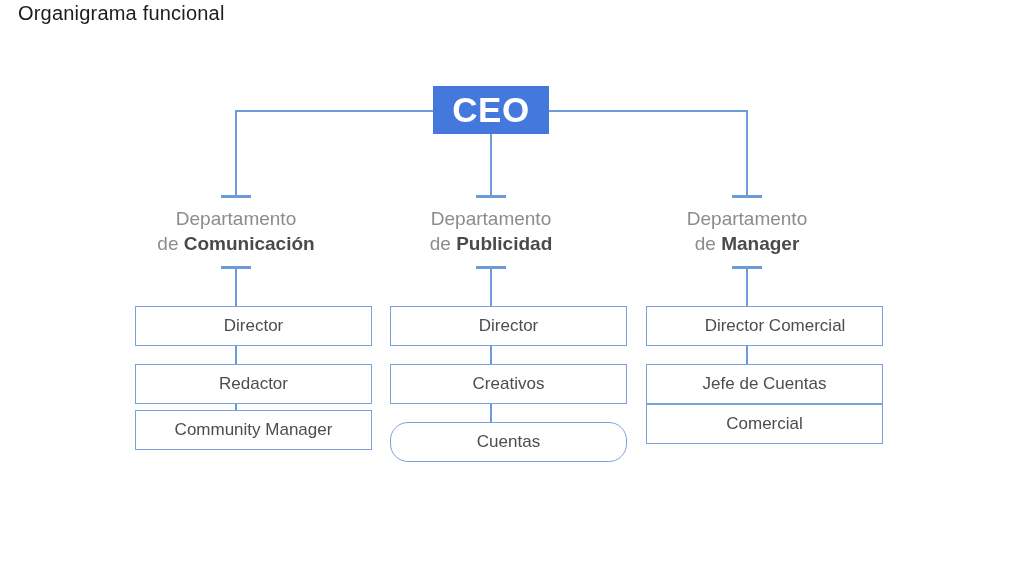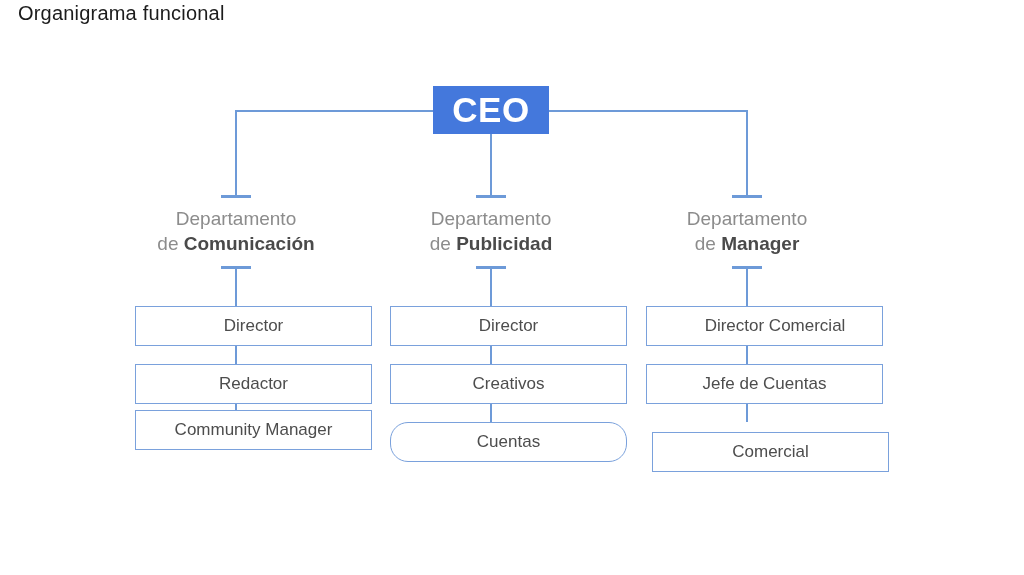--- a/index.html
+++ b/index.html
@@ -139,17 +139,17 @@
     </div>
 
   <div class="role-box" style="left:646px; top:306px;padding-left:21px;">
       <span>Director Comercial</span>
     </div>
   <div class="v-line" style="left:746px; top:346px; height:18px;"></div>
   <div class="role-box" style="left:646px; top:364px;">
       <span>Jefe de Cuentas</span>
     </div>
   <div class="v-line" style="left:746px; top:404px; height:18px;"></div>
-  <div class="role-box" style="left:646px; top:432px;margin-left:6px;">
+  <div class="role-box" style="left:646px; top:404px;">
       <span>Comercial</span>
     </div>
 
 </div>
 
 </body></html>

